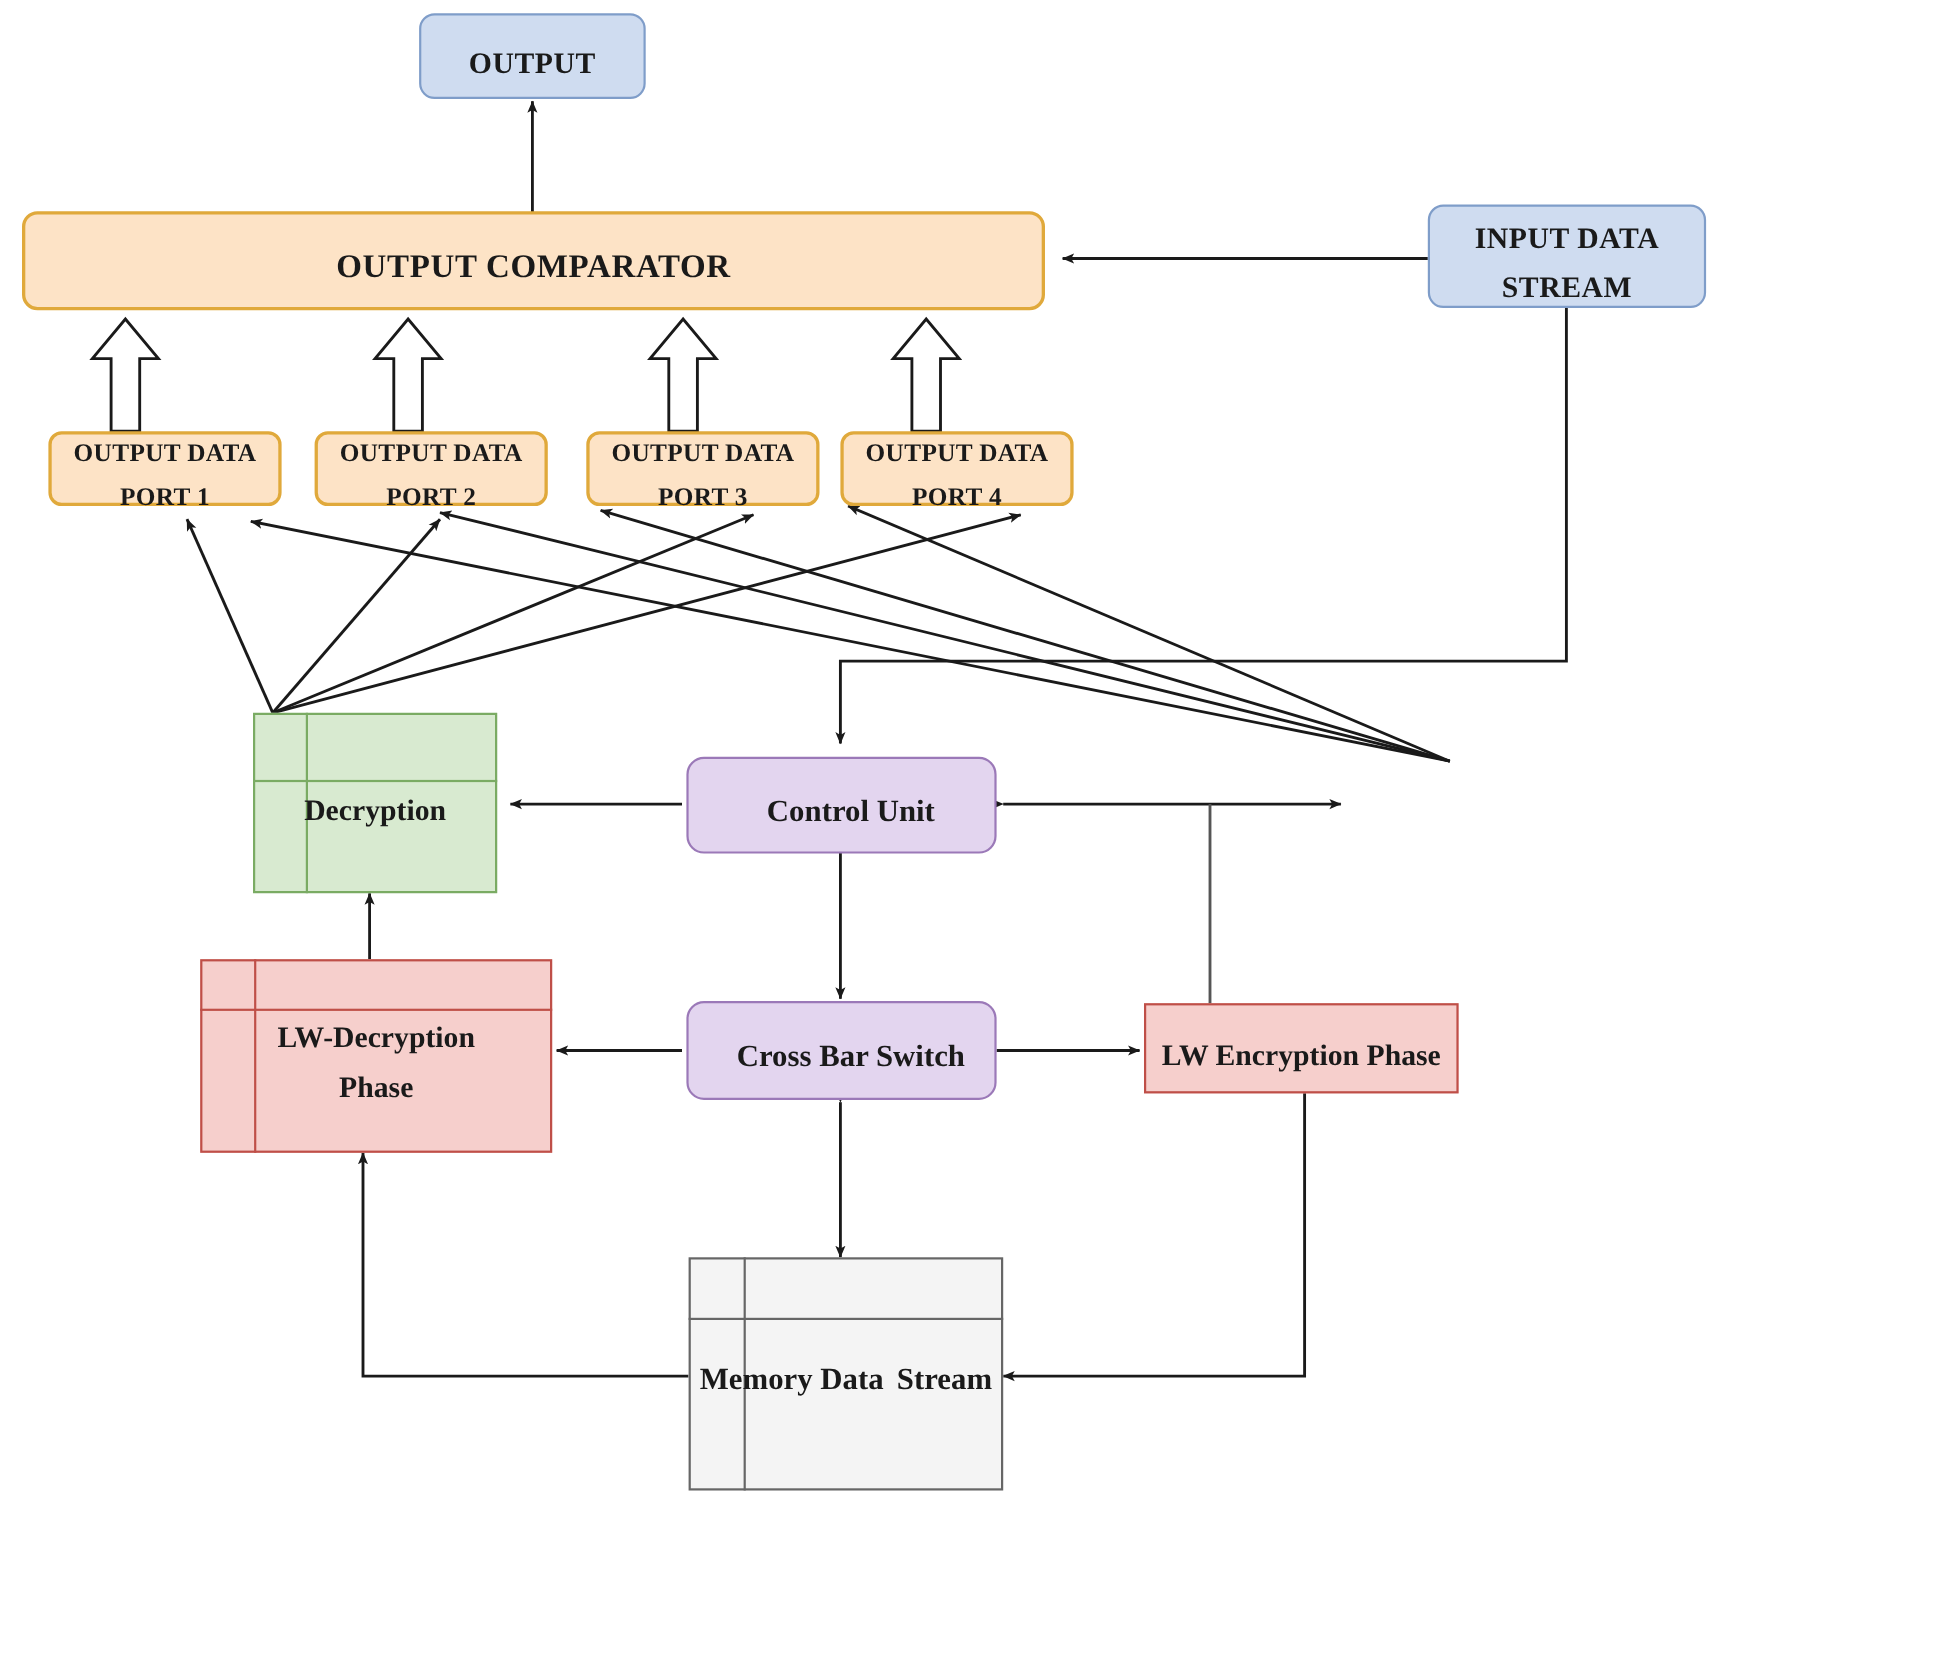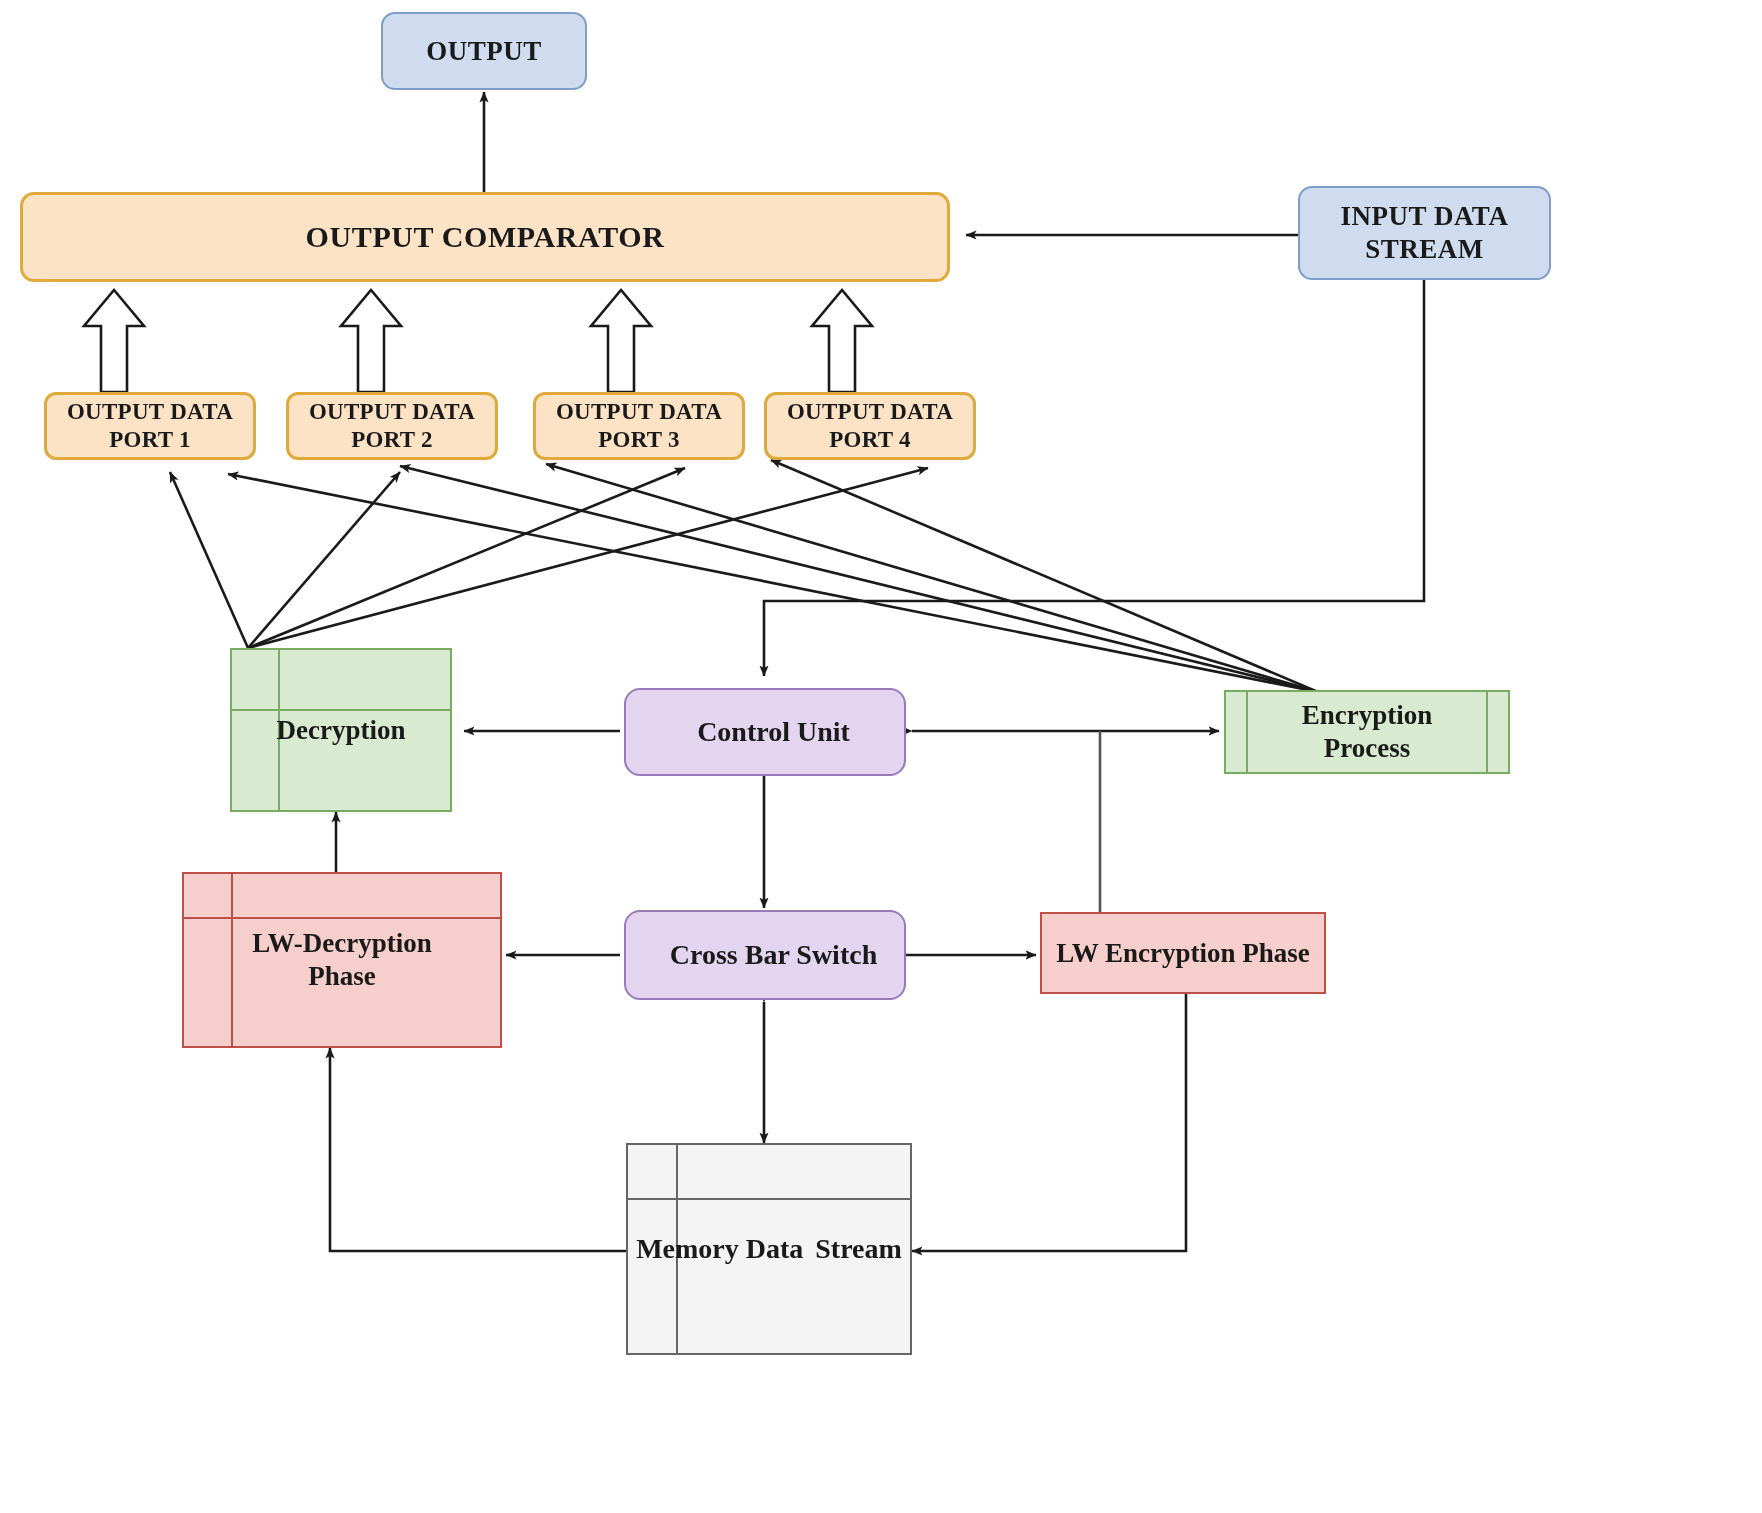--- a/index.html
+++ b/index.html
@@ -96,20 +96,21 @@
   .vrule { width: 0; border-left-width: 2.5px; border-left-style: solid; }
   .hrule { height: 0; border-top-width: 2.5px; border-top-style: solid; }
   .g-rule { border-color: #7aab63; }
   .r-rule { border-color: #bf4f48; }
   .k-rule { border-color: #666666; }
 
   .label {
     position: relative;
     z-index: 2;
     padding: 0 6px;
+    margin-top: 12px;
   }
   
   .block-arrow { z-index: 2; }
 </style>
 </head>
 <body>
 
 <div id="canvas">
 
   <svg id="wires" viewBox="0 0 1762 1513" xmlns="http://www.w3.org/2000/svg">
@@ -205,26 +206,20 @@
   <div class="node green-box" style="left:230px; top:648px; width:222px; height:164px;">
     <div class="vrule g-rule" style="left:46px; top:-2.5px; height:164px;"></div>
     <div class="hrule g-rule" style="left:-2.5px; top:59px; width:222px;"></div>
     <span class="label">Decryption</span>
   </div>
 
   <div class="node purple-box" style="left:624px; top:688px; width:282px; height:88px;">
     <span class="label">Control Unit</span>
   </div>
 
-  <div class="node green-box" style="left:1224px; top:690px; width:286px; height:84px; flex-direction:column;">
-    <div class="vrule g-rule" style="left:20px; top:-2.5px; height:84px;"></div>
-    <div class="vrule g-rule" style="right:20px; top:-2.5px; height:84px;"></div>
-    <span class="label">Encryption</span>
-    <span class="label">Process</span>
-  </div>
 
   <div class="node red-box" style="left:182px; top:872px; width:320px; height:176px; flex-direction:column;">
     <div class="vrule r-rule" style="left:47px; top:-2.5px; height:176px;"></div>
     <div class="hrule r-rule" style="left:-2.5px; top:43px; width:320px;"></div>
     <span class="label">LW-Decryption</span>
     <span class="label">Phase</span>
   </div>
 
   <div class="node purple-box" style="left:624px; top:910px; width:282px; height:90px;">
     <span class="label">Cross Bar Switch</span>

